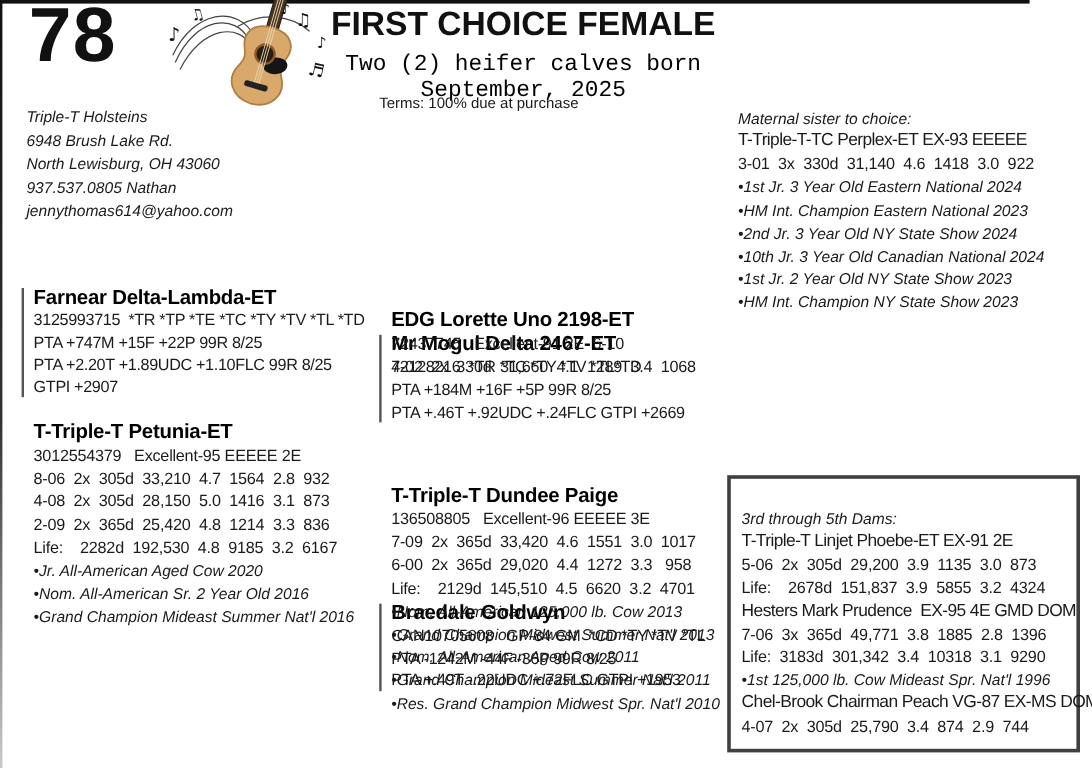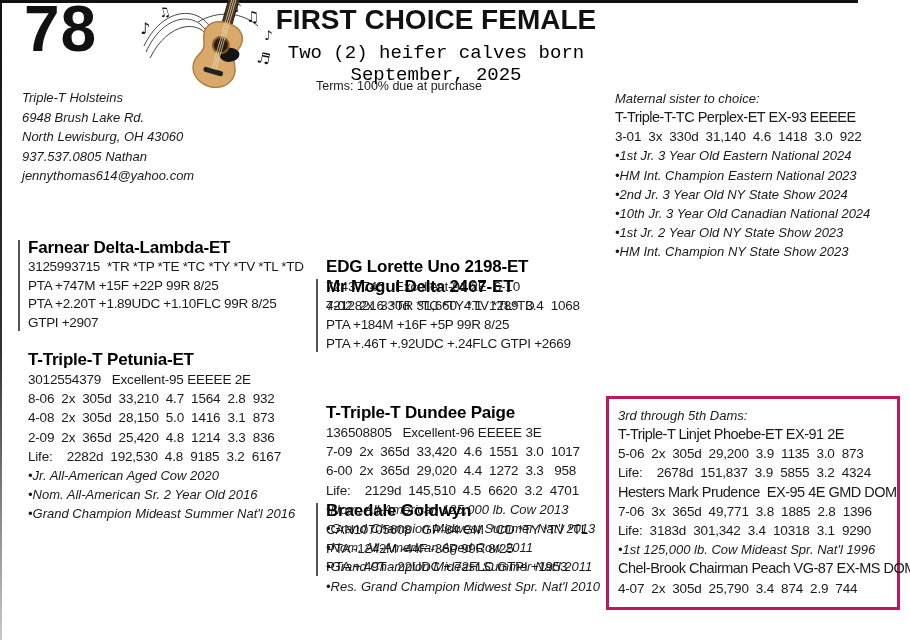--- a/index.html
+++ b/index.html
@@ -23,21 +23,21 @@
     letter-spacing:-0.2px;white-space:pre;}
   .ped-line{font-size:13.5px;line-height:18.6px;letter-spacing:-0.3px;white-space:pre;}
   .row{font-size:13.5px;line-height:19.2px;letter-spacing:-0.2px;white-space:pre;}
   .bullet-line{font-size:13px;font-style:italic;line-height:19.2px;white-space:pre;}
   .sire-block{position:relative;padding-left:8px;}
   .sire-bar{position:absolute;left:-2px;top:2px;bottom:1px;width:2px;background:#555;}
   .dam-block{padding-left:8px;}
   .italic-label{font-size:13px;font-style:italic;line-height:18px;}
   .name-line{font-size:14.5px;line-height:19.2px;letter-spacing:-0.5px;white-space:pre;}
   .dams-box{position:absolute;left:606px;top:396px;width:294px;box-sizing:border-box;
-    border:3px solid #be185d;padding:8px 9px 9px 9px;background:#fff;}
+    border:3px solid #404040;padding:25px 9px 9px 9px;background:#fff;}
   .guitar-art{position:absolute;left:138px;top:0px;width:150px;height:94px;}
 </style>
 </head>
 <body>
 
 <div class="top-rule"></div>
 <div class="left-rule"></div>
 
 <div class="lot-number">78</div>
 

